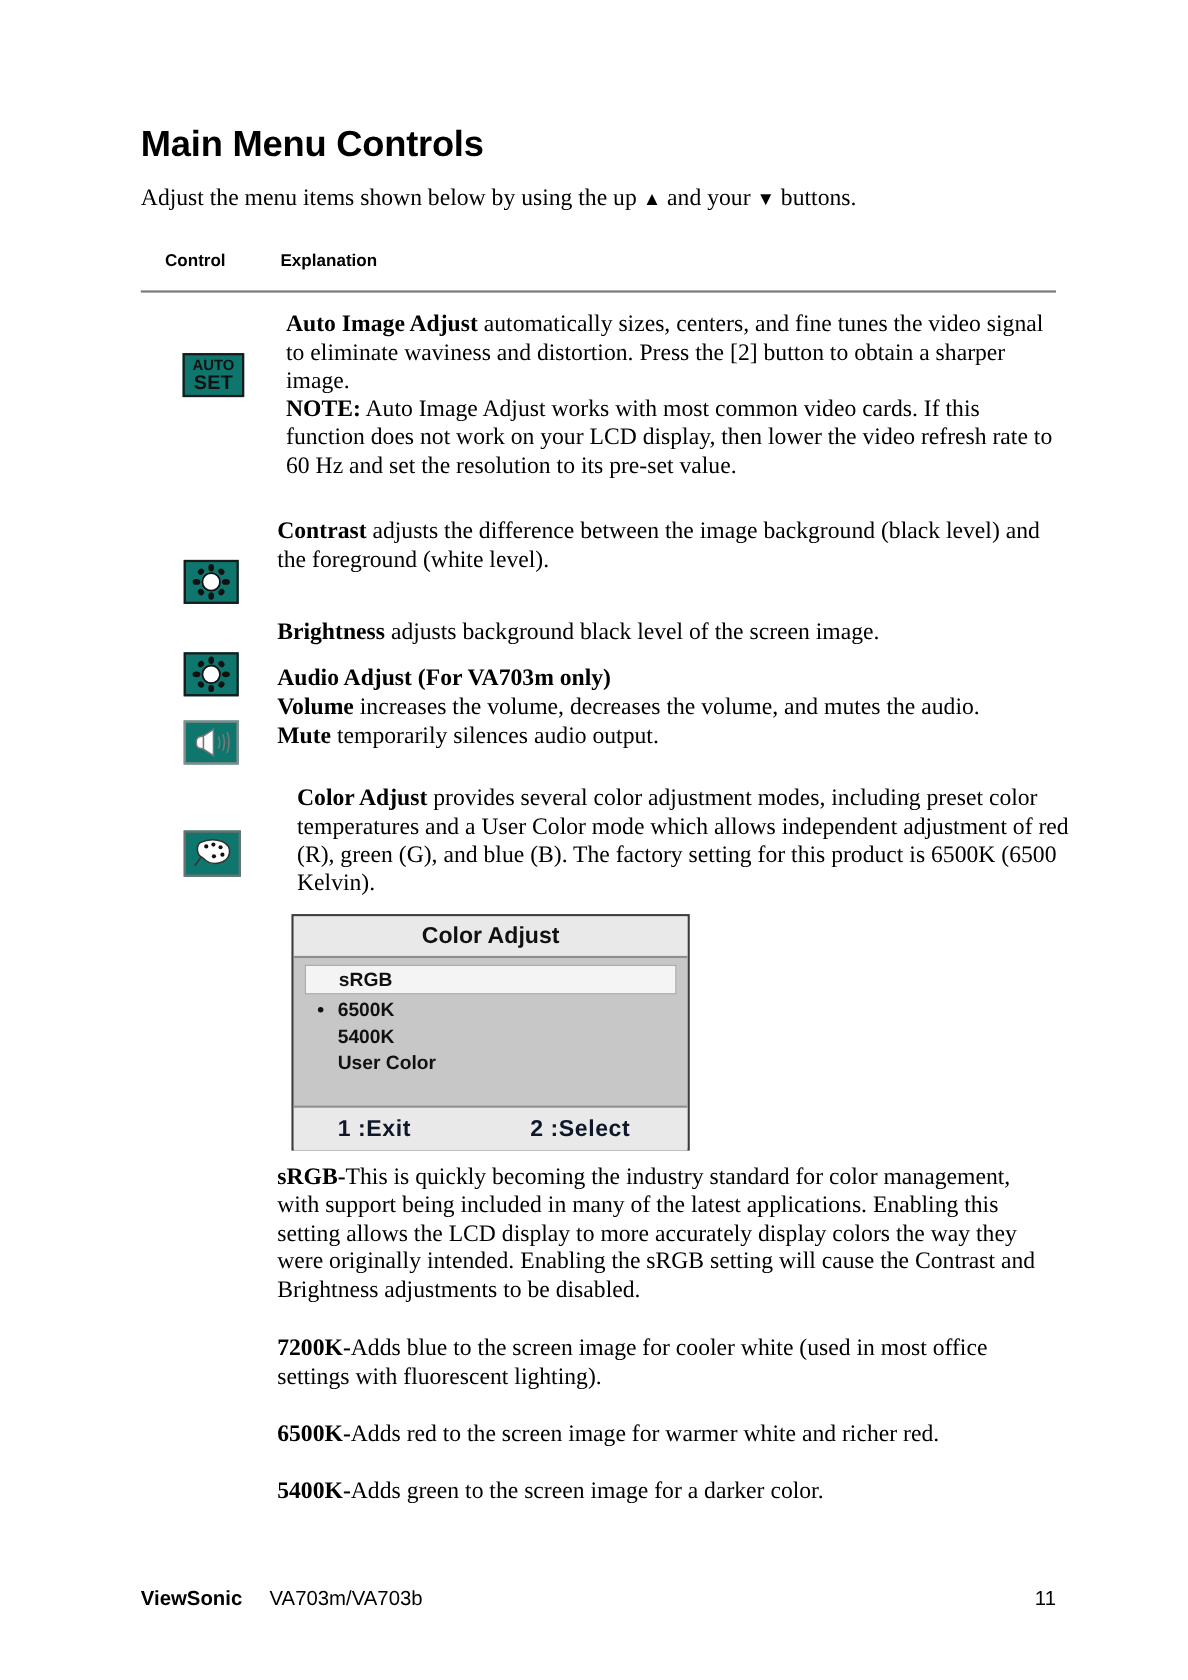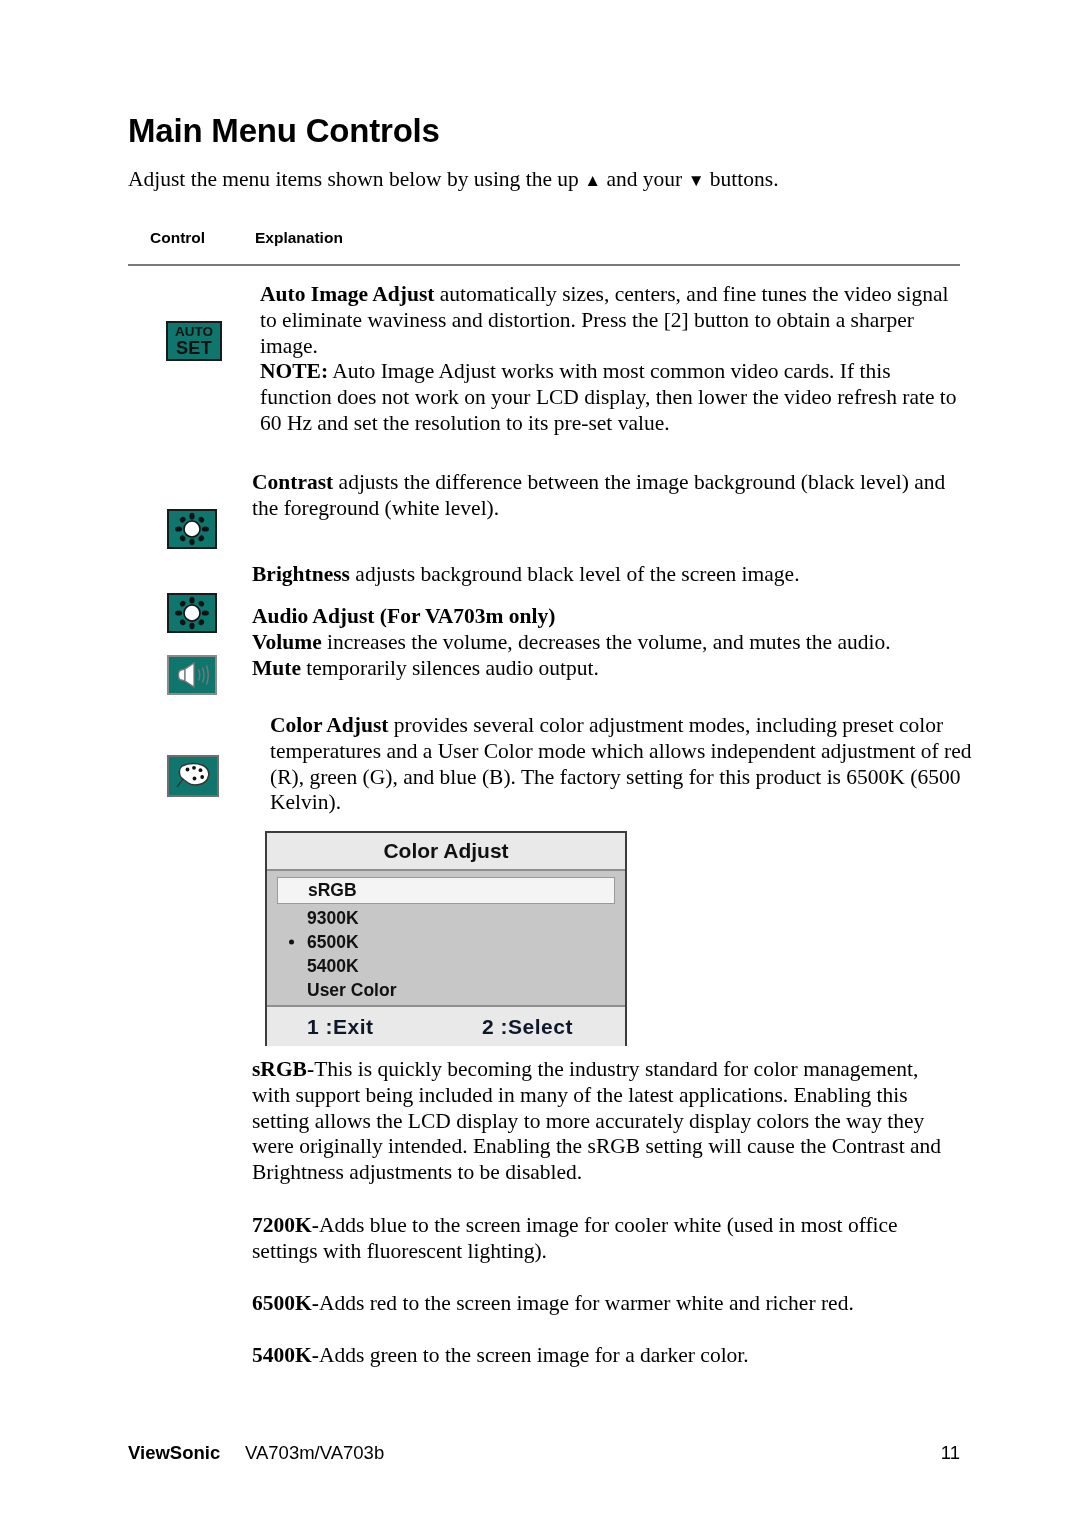--- a/index.html
+++ b/index.html
@@ -296,23 +296,20 @@
   </div>
   <div class="body-text" style="left:256px; top:713px; width:706px;margin-left:14px;">
     <b>Color Adjust</b><span> provides several color adjustment modes, including preset color temperatures and a User Color mode which allows independent adjustment of red (R), green (G), and blue (B). The factory setting for this product is 6500K (6500 Kelvin).</span>
   </div>
 
   <div class="osd">
     <div class="osd-title">Color Adjust</div>
     <div class="osd-body">
       <div class="osd-item selected">
         <span>sRGB</span>
-      </div>
-      <div class="osd-item">
-        <span>9300K</span>
       </div>
       <div class="osd-item">
         <span class="bullet"></span>
         <span>6500K</span>
       </div>
       <div class="osd-item">
         <span>5400K</span>
       </div>
       <div class="osd-item">
         <span>User Color</span>

